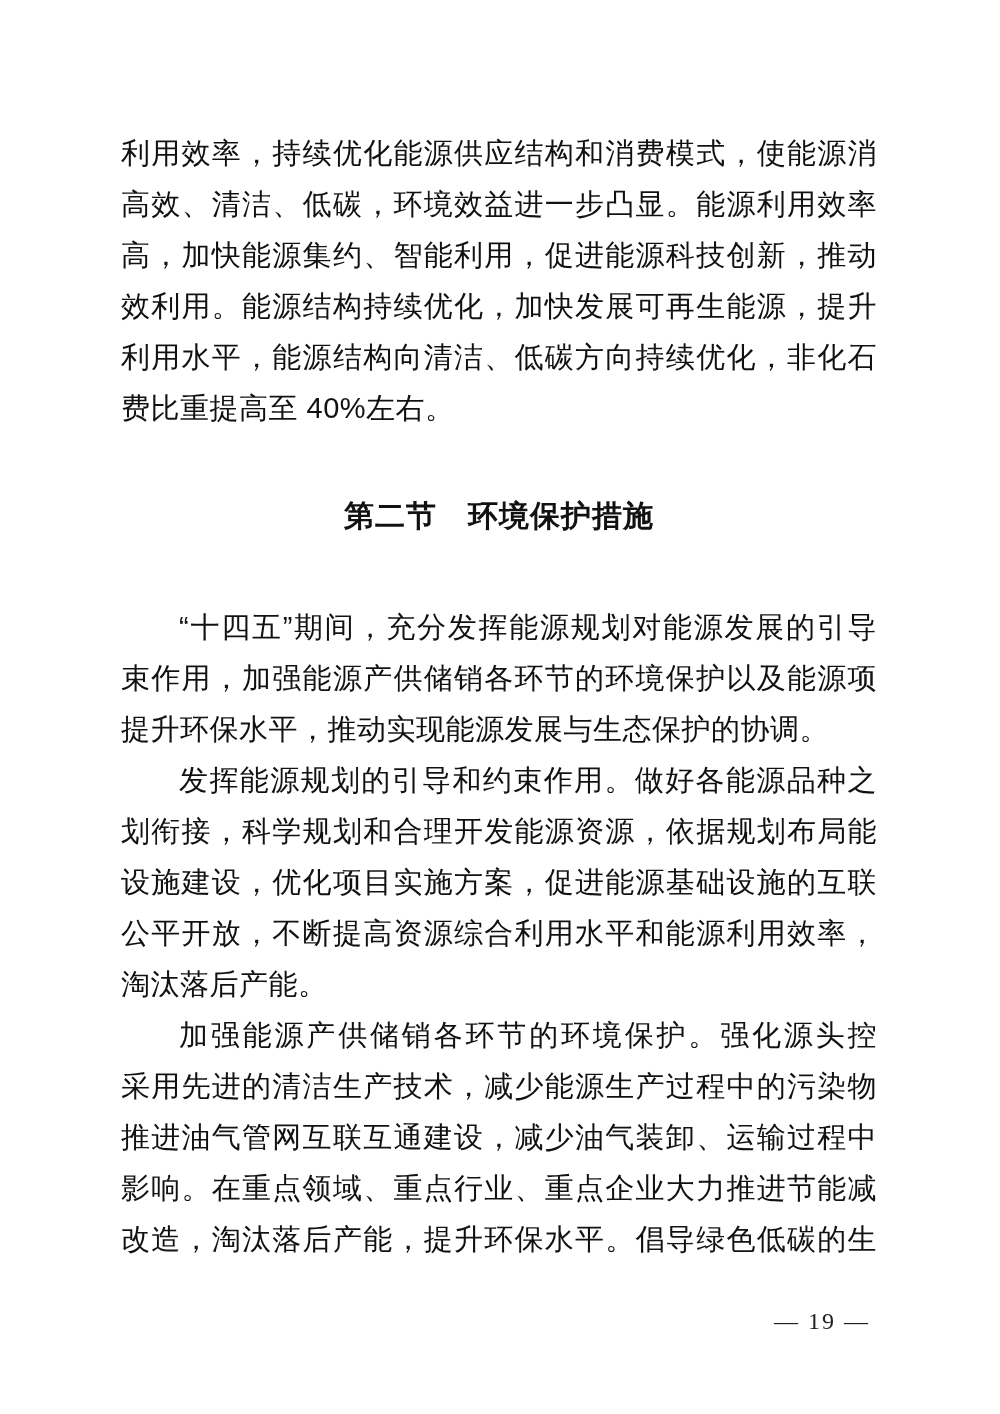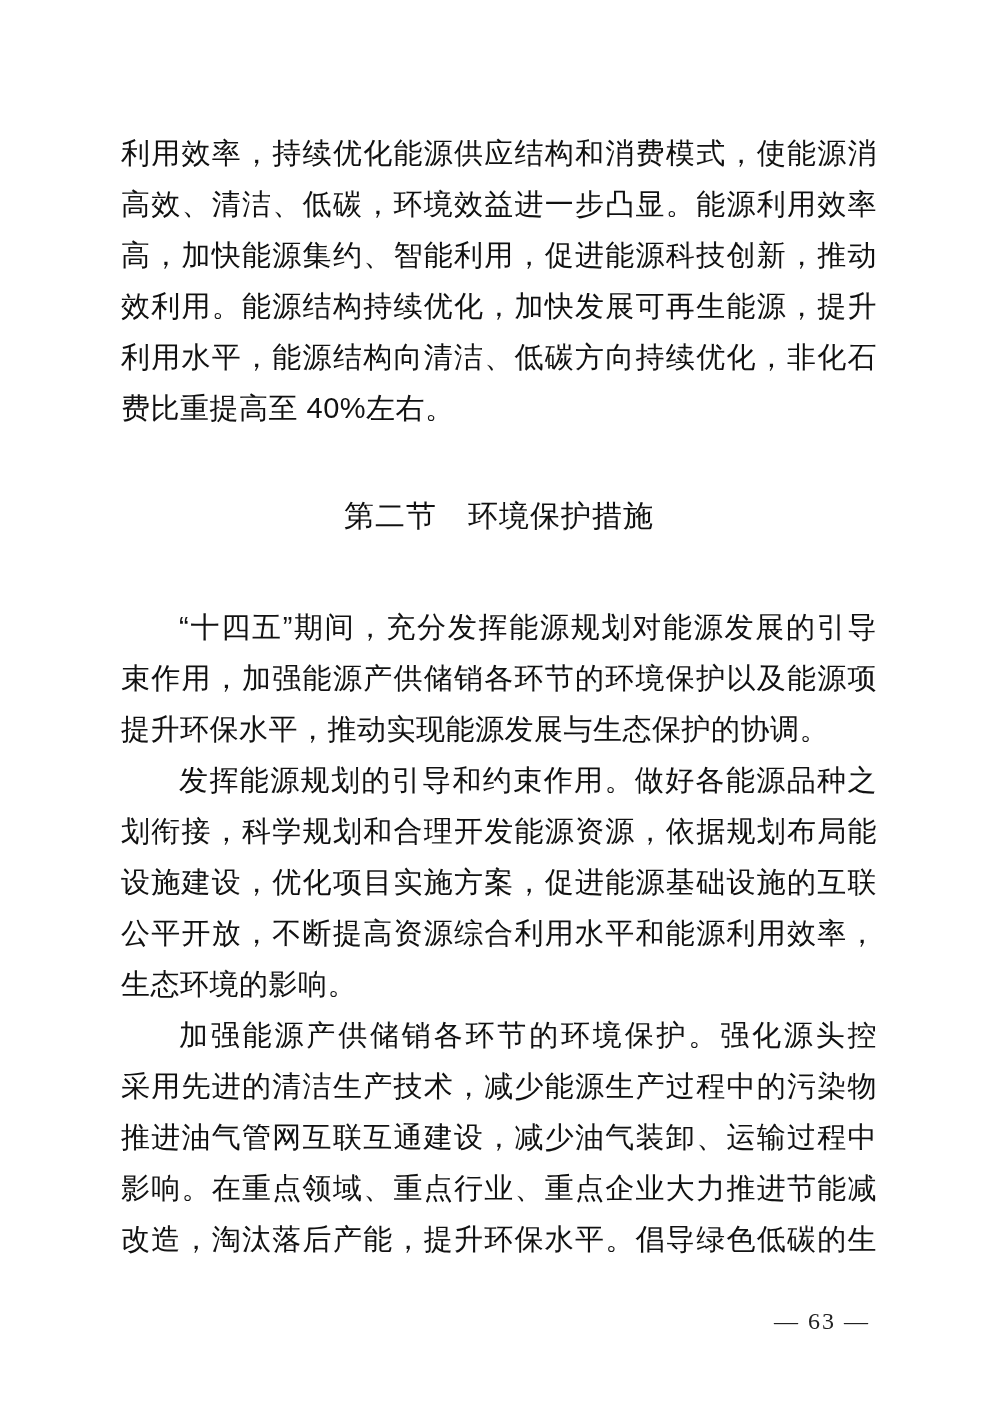--- a/index.html
+++ b/index.html
@@ -41,21 +41,21 @@
     text-indent: 2em;
   }
   .section-heading {
     font-size: 30px;
     line-height: 51px;
     height: 51px;
     margin-top: 56px;
     margin-bottom: 61px;
     text-align: center;
     text-align-last: center;
-    font-weight: normal;
+    font-weight: bold;
     letter-spacing: 1px;
     color: #111111;
   }
   .page-footer {
     position: absolute;
     top: 1305px;
     right: 130px;
     font-family: "Liberation Serif", serif;
     font-size: 24px;
     line-height: 32px;
@@ -84,29 +84,29 @@
       <div class="line indent">“十四五”期间，充分发挥能源规划对能源发展的引导和约</div>
       <div class="line">束作用，加强能源产供储销各环节的环境保护以及能源项目的环</div>
       <div class="line last">提升环保水平，推动实现能源发展与生态保护的协调。</div>
     </div>
 
     <div>
       <div class="line indent">发挥能源规划的引导和约束作用。做好各能源品种之间的规</div>
       <div class="line">划衔接，科学规划和合理开发能源资源，依据规划布局能源基础</div>
       <div class="line">设施建设，优化项目实施方案，促进能源基础设施的互联互通和</div>
       <div class="line">公平开放，不断提高资源综合利用水平和能源利用效率，降低对</div>
-      <div class="line last">生态环境的影响。</div>
+      <div class="line last">淘汰落后产能。</div>
     </div>
 
     <div>
       <div class="line indent">加强能源产供储销各环节的环境保护。强化源头控制，积极</div>
       <div class="line">采用先进的清洁生产技术，减少能源生产过程中的污染物排放。</div>
       <div class="line">推进油气管网互联互通建设，减少油气装卸、运输过程中的环境</div>
       <div class="line">影响。在重点领域、重点行业、重点企业大力推进节能减排技术</div>
       <div class="line">改造，淘汰落后产能，提升环保水平。倡导绿色低碳的生产、生</div>
     </div>
 
   </div>
 
   <div class="page-footer">
-    <span>— 63 —</span>
+    <span>— 19 —</span>
   </div>
 </div>
 
 </body></html>

